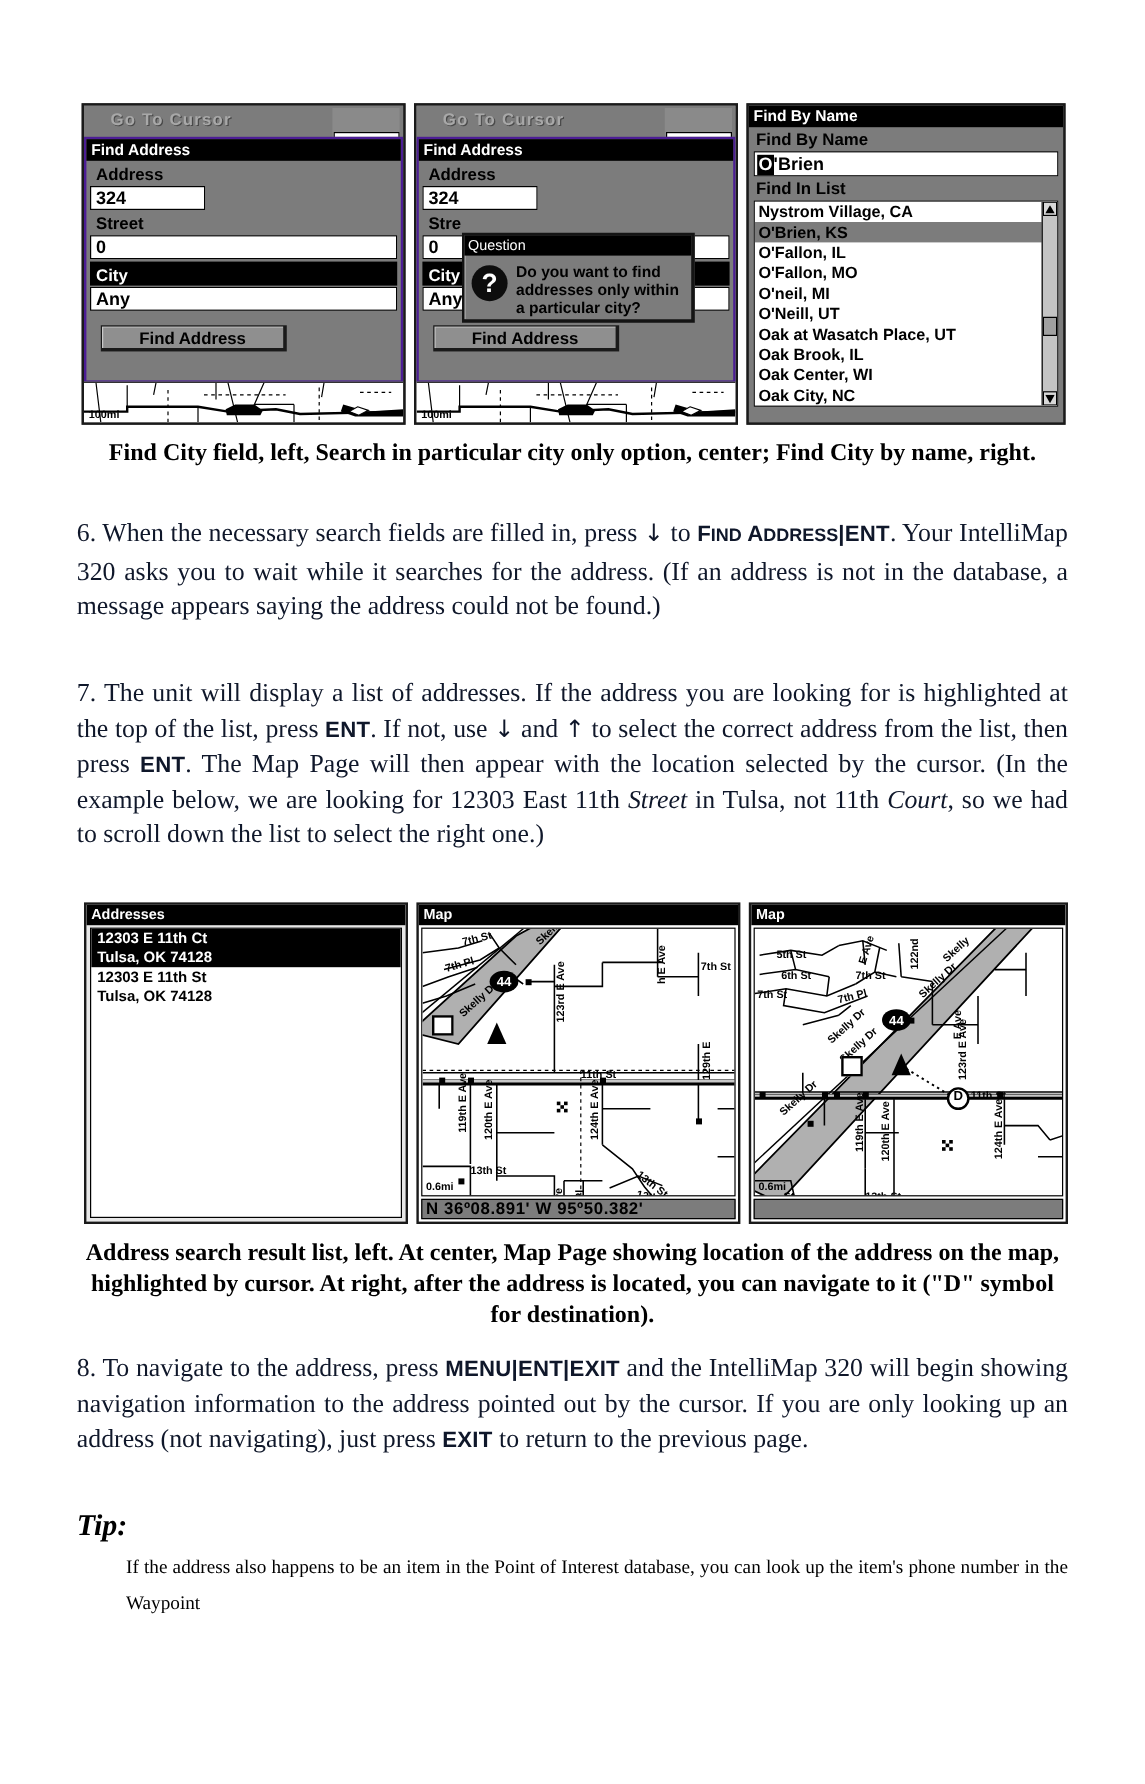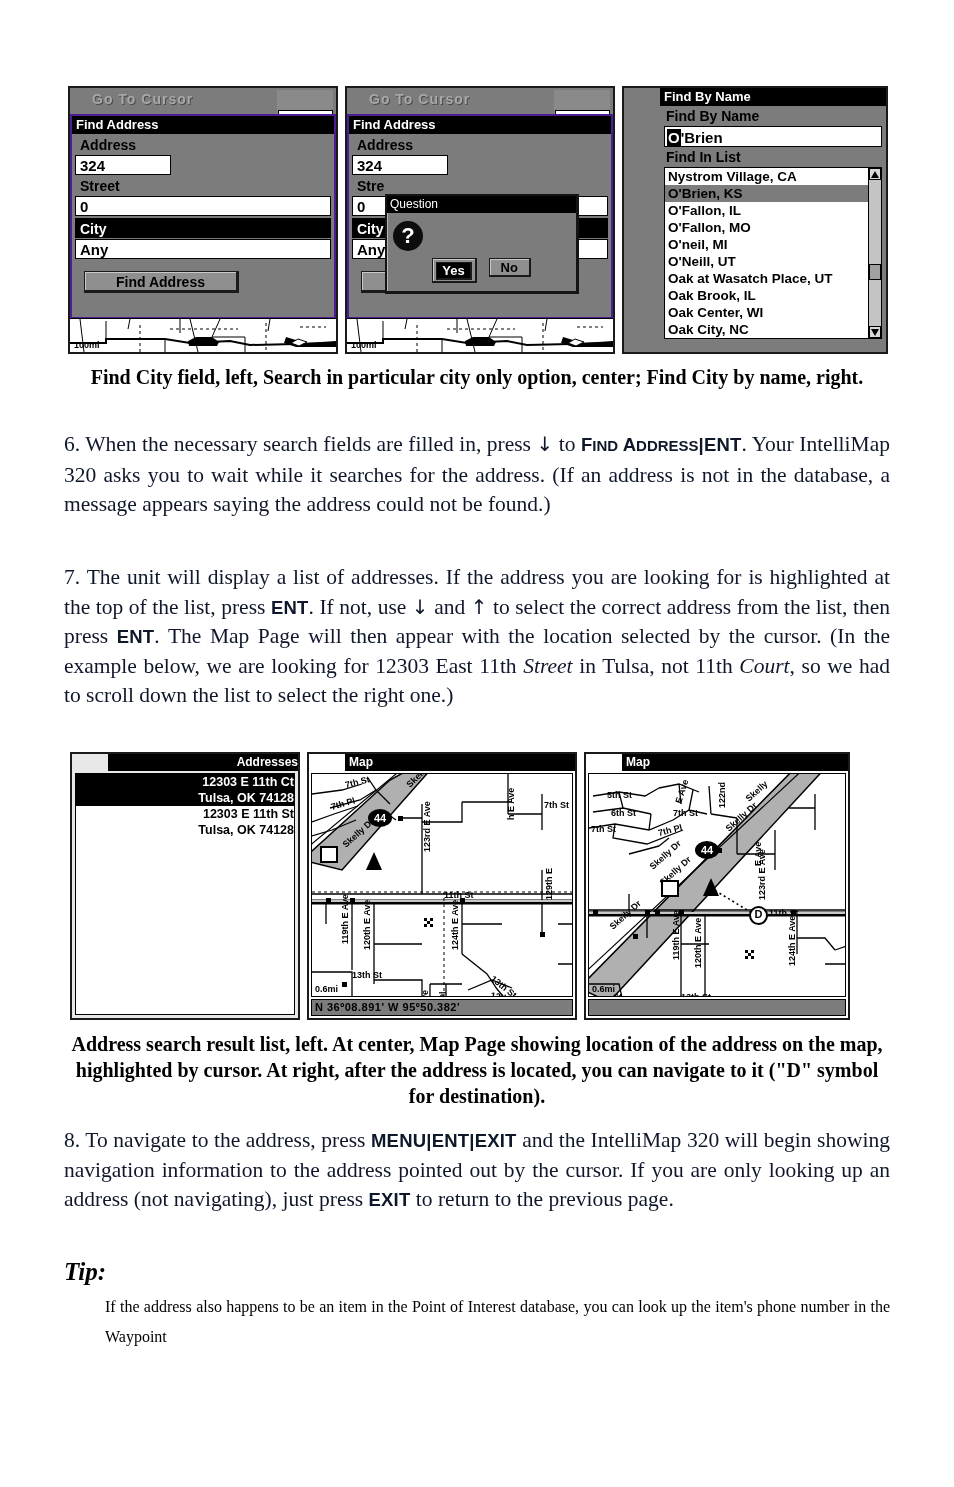--- a/index.html
+++ b/index.html
@@ -33,27 +33,26 @@
   #fig-row-2 { left: 70px; top: 752px; width: 818px; height: 268px; }
 
   .gps {
     position: relative;
     background: #7c7c7c;
     border: 2px solid #1a1a1a;
     box-sizing: border-box;
     font-family: "Liberation Sans", sans-serif;
     overflow: hidden;
     flex: 0 0 auto;
-    padding-left: 36px;
   }
   #gps-find-address-city   { width: 270px; height: 268px; margin-right: 7px; }
   #gps-question-dialog     { width: 270px; height: 268px; margin-right: 7px; }
   #gps-find-by-name        { width: 266px; height: 268px; }
 
-  #gps-address-list  { width: 230px; height: 268px; margin-right: 7px; background:#e8e8e8;text-align:right; }
+  #gps-address-list  { width: 270px; height: 268px; margin-right: 7px; background:#e8e8e8; }
   #gps-map-center    { width: 270px; height: 268px; margin-right: 7px; background:#ffffff; }
   #gps-map-right     { width: 266px; height: 268px; background:#ffffff; }
 
   
   .behind-title {
     position: absolute;
     left: 0; top: 0; right: 0; height: 30px;
     background: #7c7c7c;
     display: flex; align-items: flex-start;
   }
@@ -345,21 +344,21 @@
     overflow: hidden;
   }
   .coord-bar {
     position: absolute;
     left: 2px; right: 2px; bottom: 2px;
     height: 17px;
     background: #7c7c7c;
     border: 1px solid #000;
     box-sizing: border-box;
     font-family: "Liberation Sans", sans-serif;
-    font-size: 11px;
+    font-size: 14px;
     font-weight: bold;
     color: #000;
     line-height: 15px;
     padding-left: 3px;
     white-space: nowrap;
     letter-spacing: 0.5px;
   }
   .coord-bar.blank { color: transparent; }
 
   .popup-info {
@@ -552,24 +551,21 @@
 
         <div class="fld-label inverted">City</div>
         <div class="fld-input">Any</div>
 
         <div class="btn-find">Find Address</div>
 
         <div class="dialog">
           <div class="dialog-title">Question</div>
           <div class="dialog-body">
             <div class="q-icon">?</div>
-          </div>
-          <div class="dialog-buttons">
-            <span class="dlg-btn-wrap"><span class="dlg-btn sel">Yes</span></span>
-            <span class="dlg-btn">No</span>
+            <div class="q-text">Do you want to find addresses only within a particular city?</div>
           </div>
         </div>
       </div>
 
       <div class="scale-strip">
         <svg width="266" height="33" viewBox="0 0 266 33">
           <g stroke="#000" fill="none" stroke-width="1">
             <path d="M10 0 L14 33 M36 2 L36 20 L95 20 L95 33"></path>
             <path d="M60 0 L58 10 M110 0 L110 14"></path>
             <path d="M120 0 L128 33 M150 0 L142 18 L175 18"></path>

